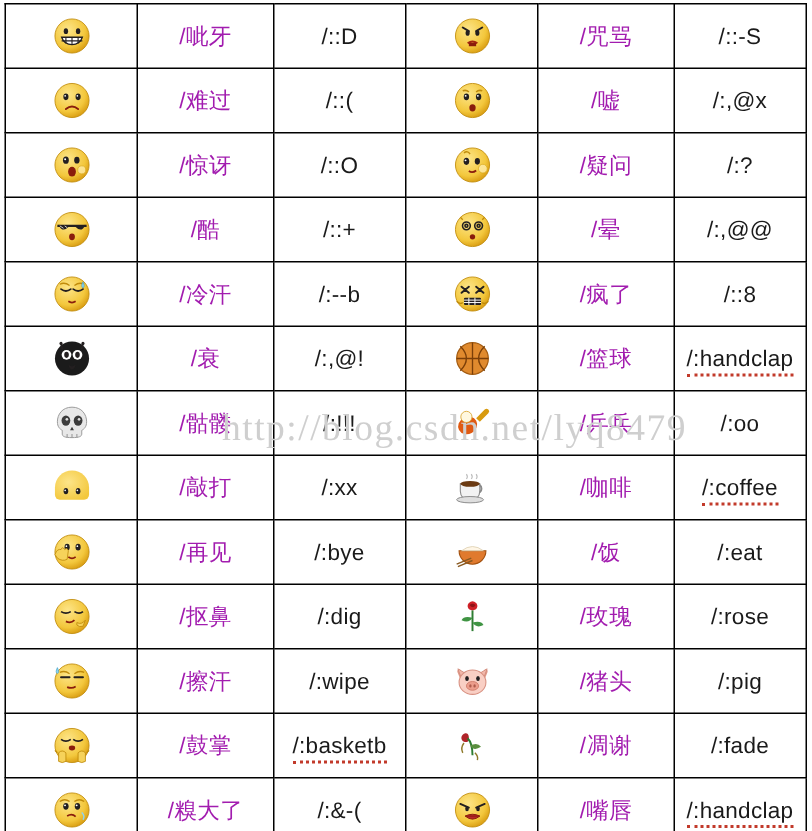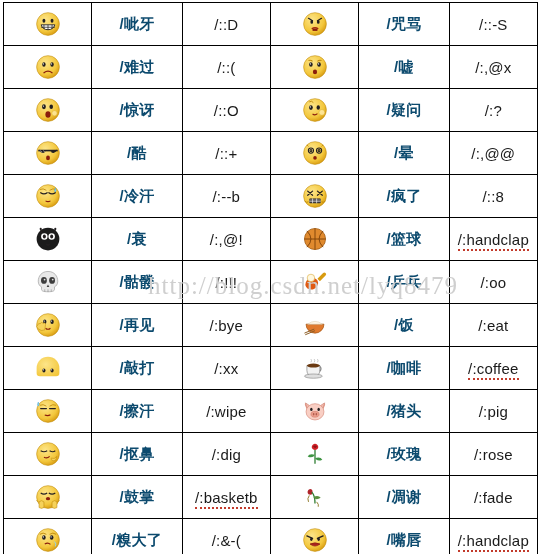--- a/index.html
+++ b/index.html
@@ -33,23 +33,22 @@
   }
   col.c-icon  { width: 88px; }
   col.c-name  { width: 90px; }
   col.c-code  { width: 88px; }
   td.icon-cell {
     font-size: 19px;
     line-height: 1;
   }
   td.name-cell {
     font-size: 15px;
-    color: #0c4a6e;
+    color: #a21caf;
     letter-spacing: 0.3px;
-    font-weight: bold;
   }
   td.code-cell {
     font-size: 15px;
     color: #1a1a1a;
     letter-spacing: 0.2px;
   }
   td.code-cell.squiggle span.squig {
     border-bottom: 2px dotted #c23a2b;
     padding-bottom: 1px;
   }
@@ -341,20 +340,61 @@
               <ellipse cx="12" cy="18" rx="8" ry="7" fill="#e05a12" transform="rotate(-28 12 18)"></ellipse>
               <path d="M19 12 l7 -7 a2 2 0 0 1 3 3 l-7 7z" fill="#d89b10"></path>
               <circle cx="11" cy="11" r="4.6" fill="#fff8e0" stroke="#d8a430" stroke-width="0.7"></circle>
             </svg></span></td>
         <td class="name-cell">/乒乓</td>
         <td class="code-cell">/:oo</td>
       </tr>
       <tr>
         <td class="icon-cell"><span class="emo"><svg viewBox="0 0 32 32">
               <defs>
+                <radialGradient id="g15" cx="38%" cy="32%" r="72%">
+                  <stop offset="0%" stop-color="#fde589"></stop>
+                  <stop offset="70%" stop-color="#f3c73c"></stop>
+                  <stop offset="100%" stop-color="#d89b10"></stop>
+                </radialGradient>
+              </defs>
+              <path d="M2 16 a14 14 0 0 1 28 0 v6 a4 4 0 0 1 -4 4 h-20 a4 4 0 0 1 -4 -4 z" fill="url(#ghm)"></path>
+              <defs>
+                <radialGradient id="ghm" cx="40%" cy="40%" r="70%">
+                  <stop offset="0%" stop-color="#fde589"></stop>
+                  <stop offset="100%" stop-color="#f3c73c"></stop>
+                </radialGradient>
+              </defs>
+              <path d="M2 17 h28 v1.5 h-28z" fill="#e3ad1c" opacity="0"></path>
+              <ellipse cx="11" cy="19" rx="1.9" ry="2.5" fill="#231f20"></ellipse>
+              <ellipse cx="21" cy="19" rx="1.9" ry="2.5" fill="#231f20"></ellipse>
+              <circle cx="10.4" cy="18.3" r="0.7" fill="#fff"></circle>
+              <circle cx="20.4" cy="18.3" r="0.7" fill="#fff"></circle>
+            </svg></span></td>
+        <td class="name-cell">/敲打</td>
+        <td class="code-cell">/:xx</td>
+        <td class="icon-cell"><span class="emo"><svg viewBox="0 0 32 32">
+              <defs>
+                <radialGradient id="g16" cx="38%" cy="32%" r="72%">
+                  <stop offset="0%" stop-color="#fde589"></stop>
+                  <stop offset="70%" stop-color="#f3c73c"></stop>
+                  <stop offset="100%" stop-color="#d89b10"></stop>
+                </radialGradient>
+              </defs>
+              <path d="M6 13 h16 v6 a8 8 0 0 1 -16 0 z" fill="#f2f2f2" stroke="#8a8a8a" stroke-width="0.9"></path>
+              <path d="M22 14 a4 4 0 0 1 0 6" fill="none" stroke="#8a8a8a" stroke-width="1.6"></path>
+              <ellipse cx="14" cy="13" rx="8" ry="2.4" fill="#6b3a12"></ellipse>
+              <ellipse cx="14" cy="26" rx="11" ry="2.6" fill="#dedede" stroke="#8a8a8a" stroke-width="0.8"></ellipse>
+              <path d="M11 9 q1.5 -2 0 -4 M15 9 q1.5 -2 0 -4 M19 9 q1.5 -2 0 -4" stroke="#bdbdbd" stroke-width="1" fill="none"></path>
+            </svg></span></td>
+        <td class="name-cell">/咖啡</td>
+        <td class="code-cell squiggle"><span class="squig">/:coffee</span></td>
+      </tr>
+      <tr>
+        <td class="icon-cell"><span class="emo"><svg viewBox="0 0 32 32">
+              <defs>
                 <radialGradient id="g17" cx="38%" cy="32%" r="72%">
                   <stop offset="0%" stop-color="#fde589"></stop>
                   <stop offset="70%" stop-color="#f3c73c"></stop>
                   <stop offset="100%" stop-color="#d89b10"></stop>
                 </radialGradient>
               </defs>
               <circle cx="16" cy="16" r="14" fill="url(#g17)" stroke="#c08b0b" stroke-width="0.7"></circle>
               <ellipse cx="12" cy="12" rx="2.1" ry="2.7" fill="#231f20"></ellipse>
               <ellipse cx="21" cy="12" rx="2.1" ry="2.7" fill="#231f20"></ellipse>
               <circle cx="11.4" cy="11.2" r="0.7" fill="#fff"></circle>
@@ -375,57 +415,50 @@
               <path d="M5 15 h22 a11 11 0 0 1 -22 0 z" fill="#e07a2e" stroke="#a3510e" stroke-width="0.9"></path>
               <path d="M7 15 q9 -7 18 0 z" fill="#fff6e6" stroke="#d9c9a8" stroke-width="0.6"></path>
               <path d="M3 26 l12 -5 M4 28 l12 -5" stroke="#8a5a22" stroke-width="1.2"></path>
             </svg></span></td>
         <td class="name-cell">/饭</td>
         <td class="code-cell">/:eat</td>
       </tr>
       <tr>
         <td class="icon-cell"><span class="emo"><svg viewBox="0 0 32 32">
               <defs>
-                <radialGradient id="g15" cx="38%" cy="32%" r="72%">
-                  <stop offset="0%" stop-color="#fde589"></stop>
-                  <stop offset="70%" stop-color="#f3c73c"></stop>
-                  <stop offset="100%" stop-color="#d89b10"></stop>
-                </radialGradient>
-              </defs>
-              <path d="M2 16 a14 14 0 0 1 28 0 v6 a4 4 0 0 1 -4 4 h-20 a4 4 0 0 1 -4 -4 z" fill="url(#ghm)"></path>
-              <defs>
-                <radialGradient id="ghm" cx="40%" cy="40%" r="70%">
-                  <stop offset="0%" stop-color="#fde589"></stop>
-                  <stop offset="100%" stop-color="#f3c73c"></stop>
-                </radialGradient>
-              </defs>
-              <path d="M2 17 h28 v1.5 h-28z" fill="#e3ad1c" opacity="0"></path>
-              <ellipse cx="11" cy="19" rx="1.9" ry="2.5" fill="#231f20"></ellipse>
-              <ellipse cx="21" cy="19" rx="1.9" ry="2.5" fill="#231f20"></ellipse>
-              <circle cx="10.4" cy="18.3" r="0.7" fill="#fff"></circle>
-              <circle cx="20.4" cy="18.3" r="0.7" fill="#fff"></circle>
-            </svg></span></td>
-        <td class="name-cell">/敲打</td>
-        <td class="code-cell">/:xx</td>
-        <td class="icon-cell"><span class="emo"><svg viewBox="0 0 32 32">
-              <defs>
-                <radialGradient id="g16" cx="38%" cy="32%" r="72%">
-                  <stop offset="0%" stop-color="#fde589"></stop>
-                  <stop offset="70%" stop-color="#f3c73c"></stop>
-                  <stop offset="100%" stop-color="#d89b10"></stop>
-                </radialGradient>
-              </defs>
-              <path d="M6 13 h16 v6 a8 8 0 0 1 -16 0 z" fill="#f2f2f2" stroke="#8a8a8a" stroke-width="0.9"></path>
-              <path d="M22 14 a4 4 0 0 1 0 6" fill="none" stroke="#8a8a8a" stroke-width="1.6"></path>
-              <ellipse cx="14" cy="13" rx="8" ry="2.4" fill="#6b3a12"></ellipse>
-              <ellipse cx="14" cy="26" rx="11" ry="2.6" fill="#dedede" stroke="#8a8a8a" stroke-width="0.8"></ellipse>
-              <path d="M11 9 q1.5 -2 0 -4 M15 9 q1.5 -2 0 -4 M19 9 q1.5 -2 0 -4" stroke="#bdbdbd" stroke-width="1" fill="none"></path>
-            </svg></span></td>
-        <td class="name-cell">/咖啡</td>
-        <td class="code-cell squiggle"><span class="squig">/:coffee</span></td>
+                <radialGradient id="g21" cx="38%" cy="32%" r="72%">
+                  <stop offset="0%" stop-color="#fde589"></stop>
+                  <stop offset="70%" stop-color="#f3c73c"></stop>
+                  <stop offset="100%" stop-color="#d89b10"></stop>
+                </radialGradient>
+              </defs>
+              <circle cx="16" cy="16" r="14" fill="url(#g21)" stroke="#c08b0b" stroke-width="0.7"></circle>
+              <path d="M7 12 q4 2.5 8 0" stroke="#231f20" stroke-width="1.4" fill="none"></path>
+              <path d="M18 12 q4 2.5 7 0" stroke="#231f20" stroke-width="1.4" fill="none"></path>
+              <path d="M11 20 q4 2 7 -1" stroke="#8a1d0c" stroke-width="1.4" fill="none"></path>
+              <path d="M20 21 q4 2 7 -2 l-2 5 q-3 1 -5 -1z" fill="#f6d25a" stroke="#c08b0b" stroke-width="0.7"></path>
+            </svg></span></td>
+        <td class="name-cell">/抠鼻</td>
+        <td class="code-cell">/:dig</td>
+        <td class="icon-cell"><span class="emo"><svg viewBox="0 0 32 32">
+              <defs>
+                <radialGradient id="g22" cx="38%" cy="32%" r="72%">
+                  <stop offset="0%" stop-color="#fde589"></stop>
+                  <stop offset="70%" stop-color="#f3c73c"></stop>
+                  <stop offset="100%" stop-color="#d89b10"></stop>
+                </radialGradient>
+              </defs>
+              <path d="M16 11 C12 11 11 7 13 5 q3 -3 6 0 c2 2 1 6 -3 6z" fill="#cf2027"></path>
+              <path d="M13.5 6.5 q2.5 -2 5 0 q-2 4 -5 0z" fill="#8f1216"></path>
+              <path d="M16 11 v17" stroke="#2e7d32" stroke-width="1.6"></path>
+              <path d="M16 17 q-7 -2 -9 2 q6 3 9 -2z" fill="#3f9443"></path>
+              <path d="M16 21 q7 -2 9 2 q-6 3 -9 -2z" fill="#3f9443"></path>
+            </svg></span></td>
+        <td class="name-cell">/玫瑰</td>
+        <td class="code-cell">/:rose</td>
       </tr>
       <tr>
         <td class="icon-cell"><span class="emo"><svg viewBox="0 0 32 32">
               <defs>
                 <radialGradient id="g19" cx="38%" cy="32%" r="72%">
                   <stop offset="0%" stop-color="#fde589"></stop>
                   <stop offset="70%" stop-color="#f3c73c"></stop>
                   <stop offset="100%" stop-color="#d89b10"></stop>
                 </radialGradient>
               </defs>
@@ -454,54 +487,20 @@
               <ellipse cx="16" cy="20" rx="5" ry="3.6" fill="#ec9d8c" stroke="#cf7a68" stroke-width="0.7"></ellipse>
               <ellipse cx="14.3" cy="20" rx="1" ry="1.4" fill="#b05c4c"></ellipse>
               <ellipse cx="17.7" cy="20" rx="1" ry="1.4" fill="#b05c4c"></ellipse>
             </svg></span></td>
         <td class="name-cell">/猪头</td>
         <td class="code-cell">/:pig</td>
       </tr>
       <tr>
         <td class="icon-cell"><span class="emo"><svg viewBox="0 0 32 32">
               <defs>
-                <radialGradient id="g21" cx="38%" cy="32%" r="72%">
-                  <stop offset="0%" stop-color="#fde589"></stop>
-                  <stop offset="70%" stop-color="#f3c73c"></stop>
-                  <stop offset="100%" stop-color="#d89b10"></stop>
-                </radialGradient>
-              </defs>
-              <circle cx="16" cy="16" r="14" fill="url(#g21)" stroke="#c08b0b" stroke-width="0.7"></circle>
-              <path d="M7 12 q4 2.5 8 0" stroke="#231f20" stroke-width="1.4" fill="none"></path>
-              <path d="M18 12 q4 2.5 7 0" stroke="#231f20" stroke-width="1.4" fill="none"></path>
-              <path d="M11 20 q4 2 7 -1" stroke="#8a1d0c" stroke-width="1.4" fill="none"></path>
-              <path d="M20 21 q4 2 7 -2 l-2 5 q-3 1 -5 -1z" fill="#f6d25a" stroke="#c08b0b" stroke-width="0.7"></path>
-            </svg></span></td>
-        <td class="name-cell">/抠鼻</td>
-        <td class="code-cell">/:dig</td>
-        <td class="icon-cell"><span class="emo"><svg viewBox="0 0 32 32">
-              <defs>
-                <radialGradient id="g22" cx="38%" cy="32%" r="72%">
-                  <stop offset="0%" stop-color="#fde589"></stop>
-                  <stop offset="70%" stop-color="#f3c73c"></stop>
-                  <stop offset="100%" stop-color="#d89b10"></stop>
-                </radialGradient>
-              </defs>
-              <path d="M16 11 C12 11 11 7 13 5 q3 -3 6 0 c2 2 1 6 -3 6z" fill="#cf2027"></path>
-              <path d="M13.5 6.5 q2.5 -2 5 0 q-2 4 -5 0z" fill="#8f1216"></path>
-              <path d="M16 11 v17" stroke="#2e7d32" stroke-width="1.6"></path>
-              <path d="M16 17 q-7 -2 -9 2 q6 3 9 -2z" fill="#3f9443"></path>
-              <path d="M16 21 q7 -2 9 2 q-6 3 -9 -2z" fill="#3f9443"></path>
-            </svg></span></td>
-        <td class="name-cell">/玫瑰</td>
-        <td class="code-cell">/:rose</td>
-      </tr>
-      <tr>
-        <td class="icon-cell"><span class="emo"><svg viewBox="0 0 32 32">
-              <defs>
                 <radialGradient id="g23" cx="38%" cy="32%" r="72%">
                   <stop offset="0%" stop-color="#fde589"></stop>
                   <stop offset="70%" stop-color="#f3c73c"></stop>
                   <stop offset="100%" stop-color="#d89b10"></stop>
                 </radialGradient>
               </defs>
               <circle cx="16" cy="16" r="14" fill="url(#g23)" stroke="#c08b0b" stroke-width="0.7"></circle>
               <path d="M7 11 q4 3 8 0 M17 11 q4 3 8 0" stroke="#231f20" stroke-width="1.4" fill="none"></path>
               <ellipse cx="16" cy="18" rx="2.6" ry="2" fill="#8a1d0c"></ellipse>
               <path d="M5 22 q3 -3 6 0 l0 7 q-3 2 -6 0z" fill="#f6d25a" stroke="#c08b0b" stroke-width="0.7"></path>

